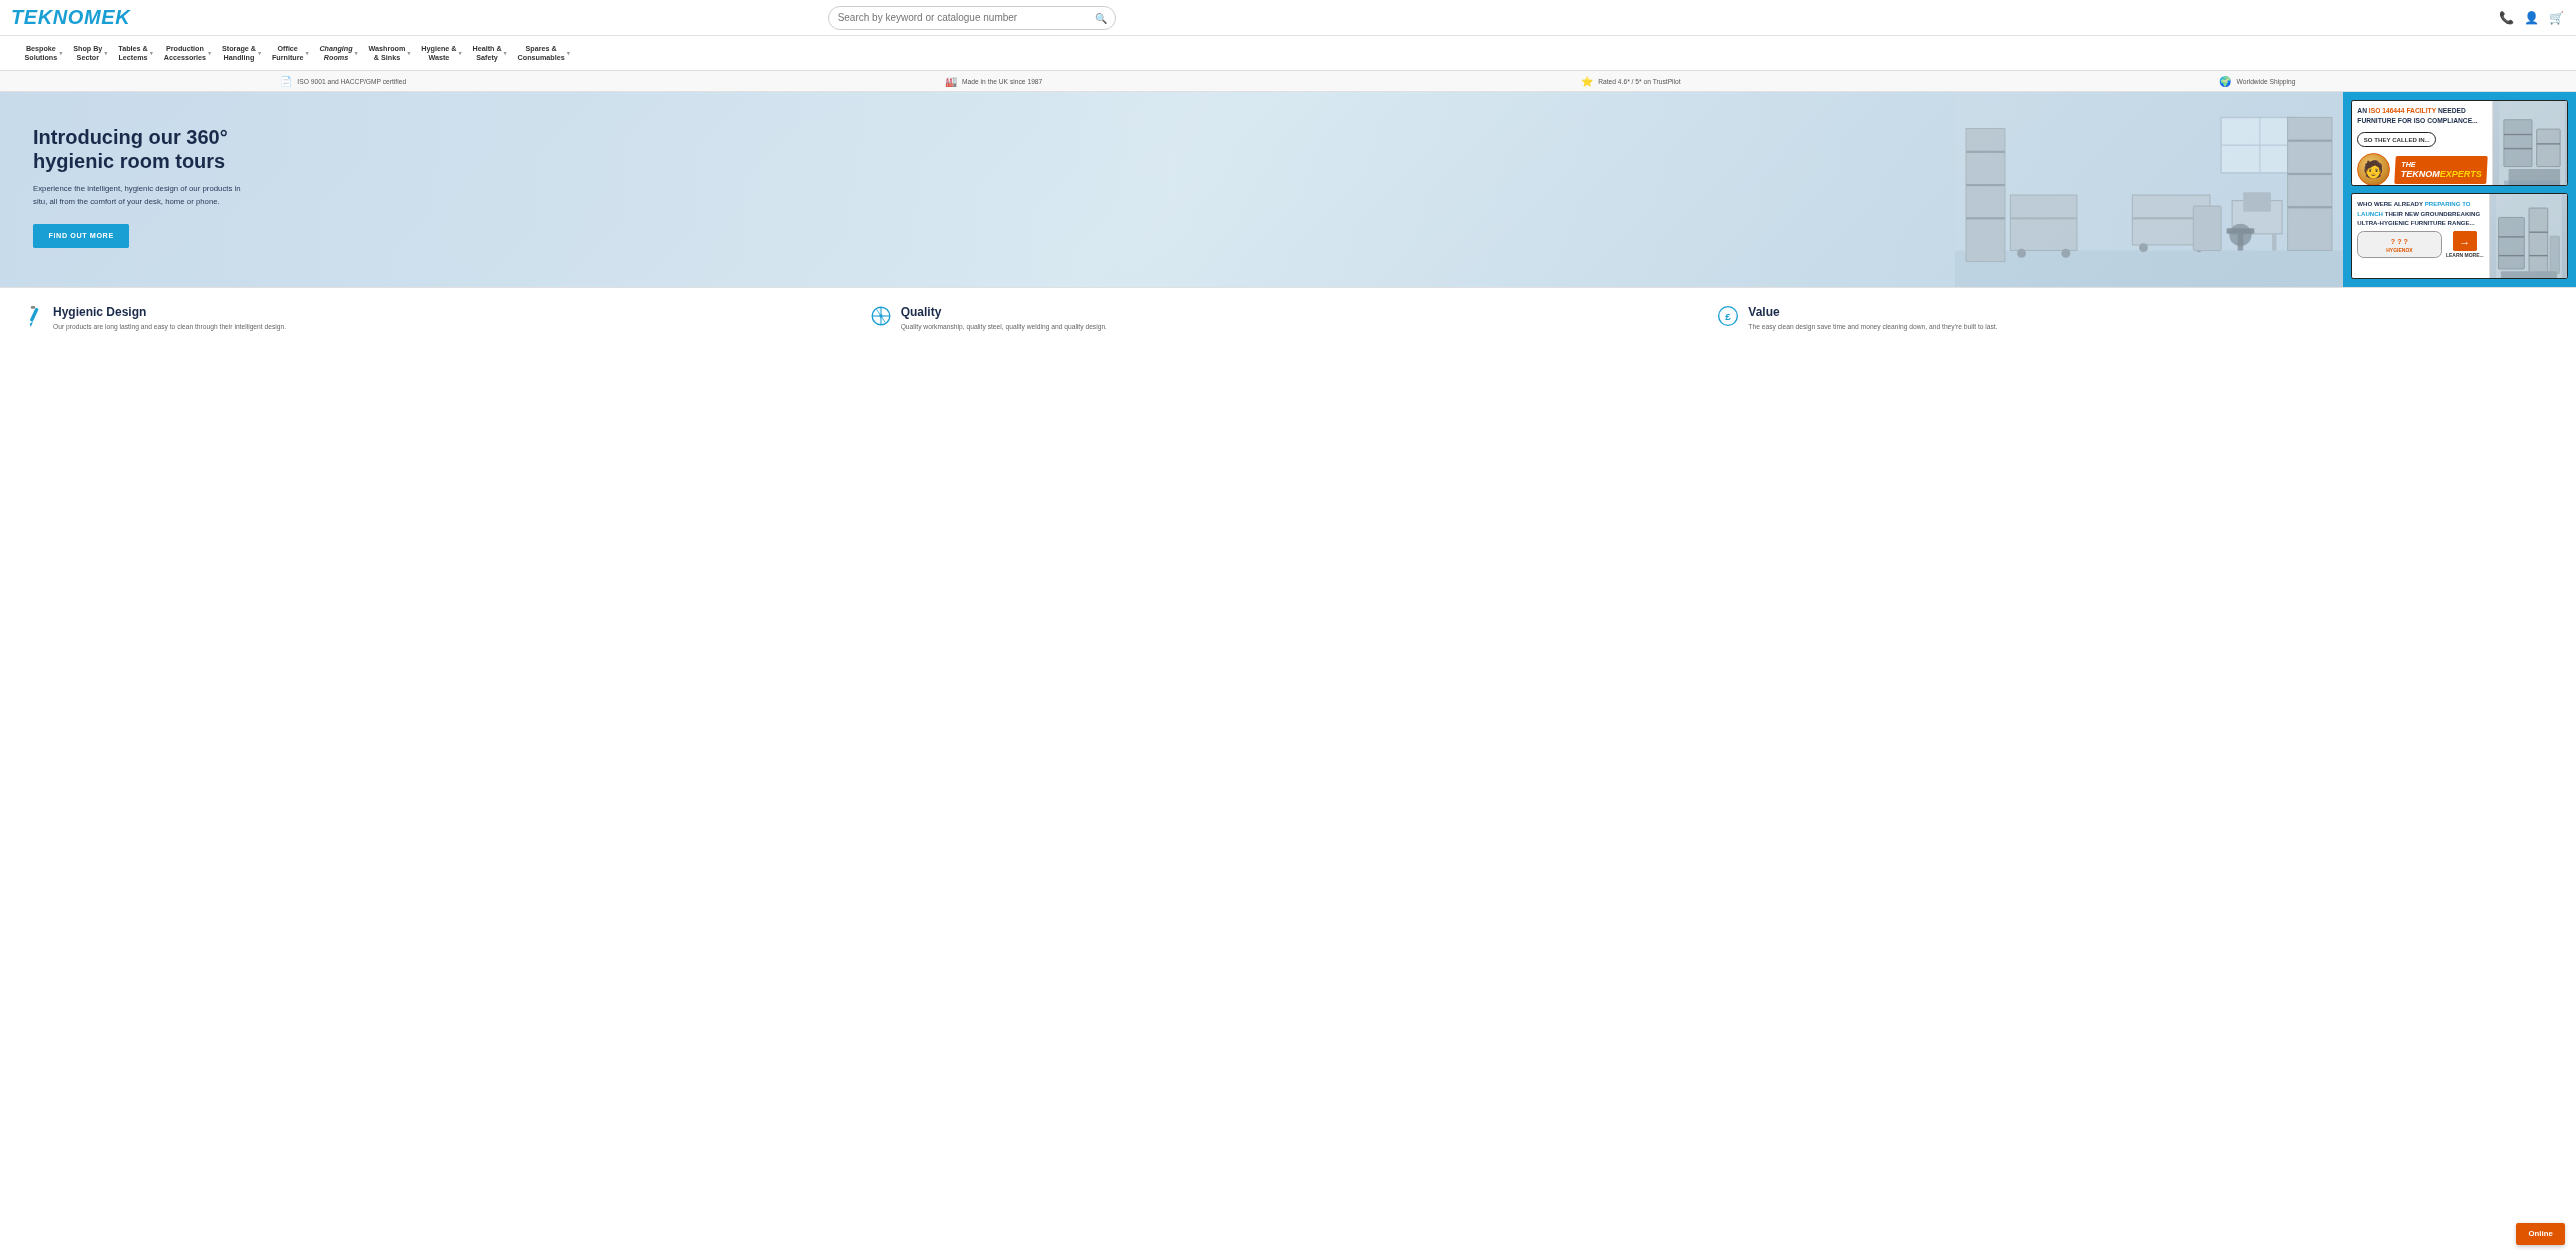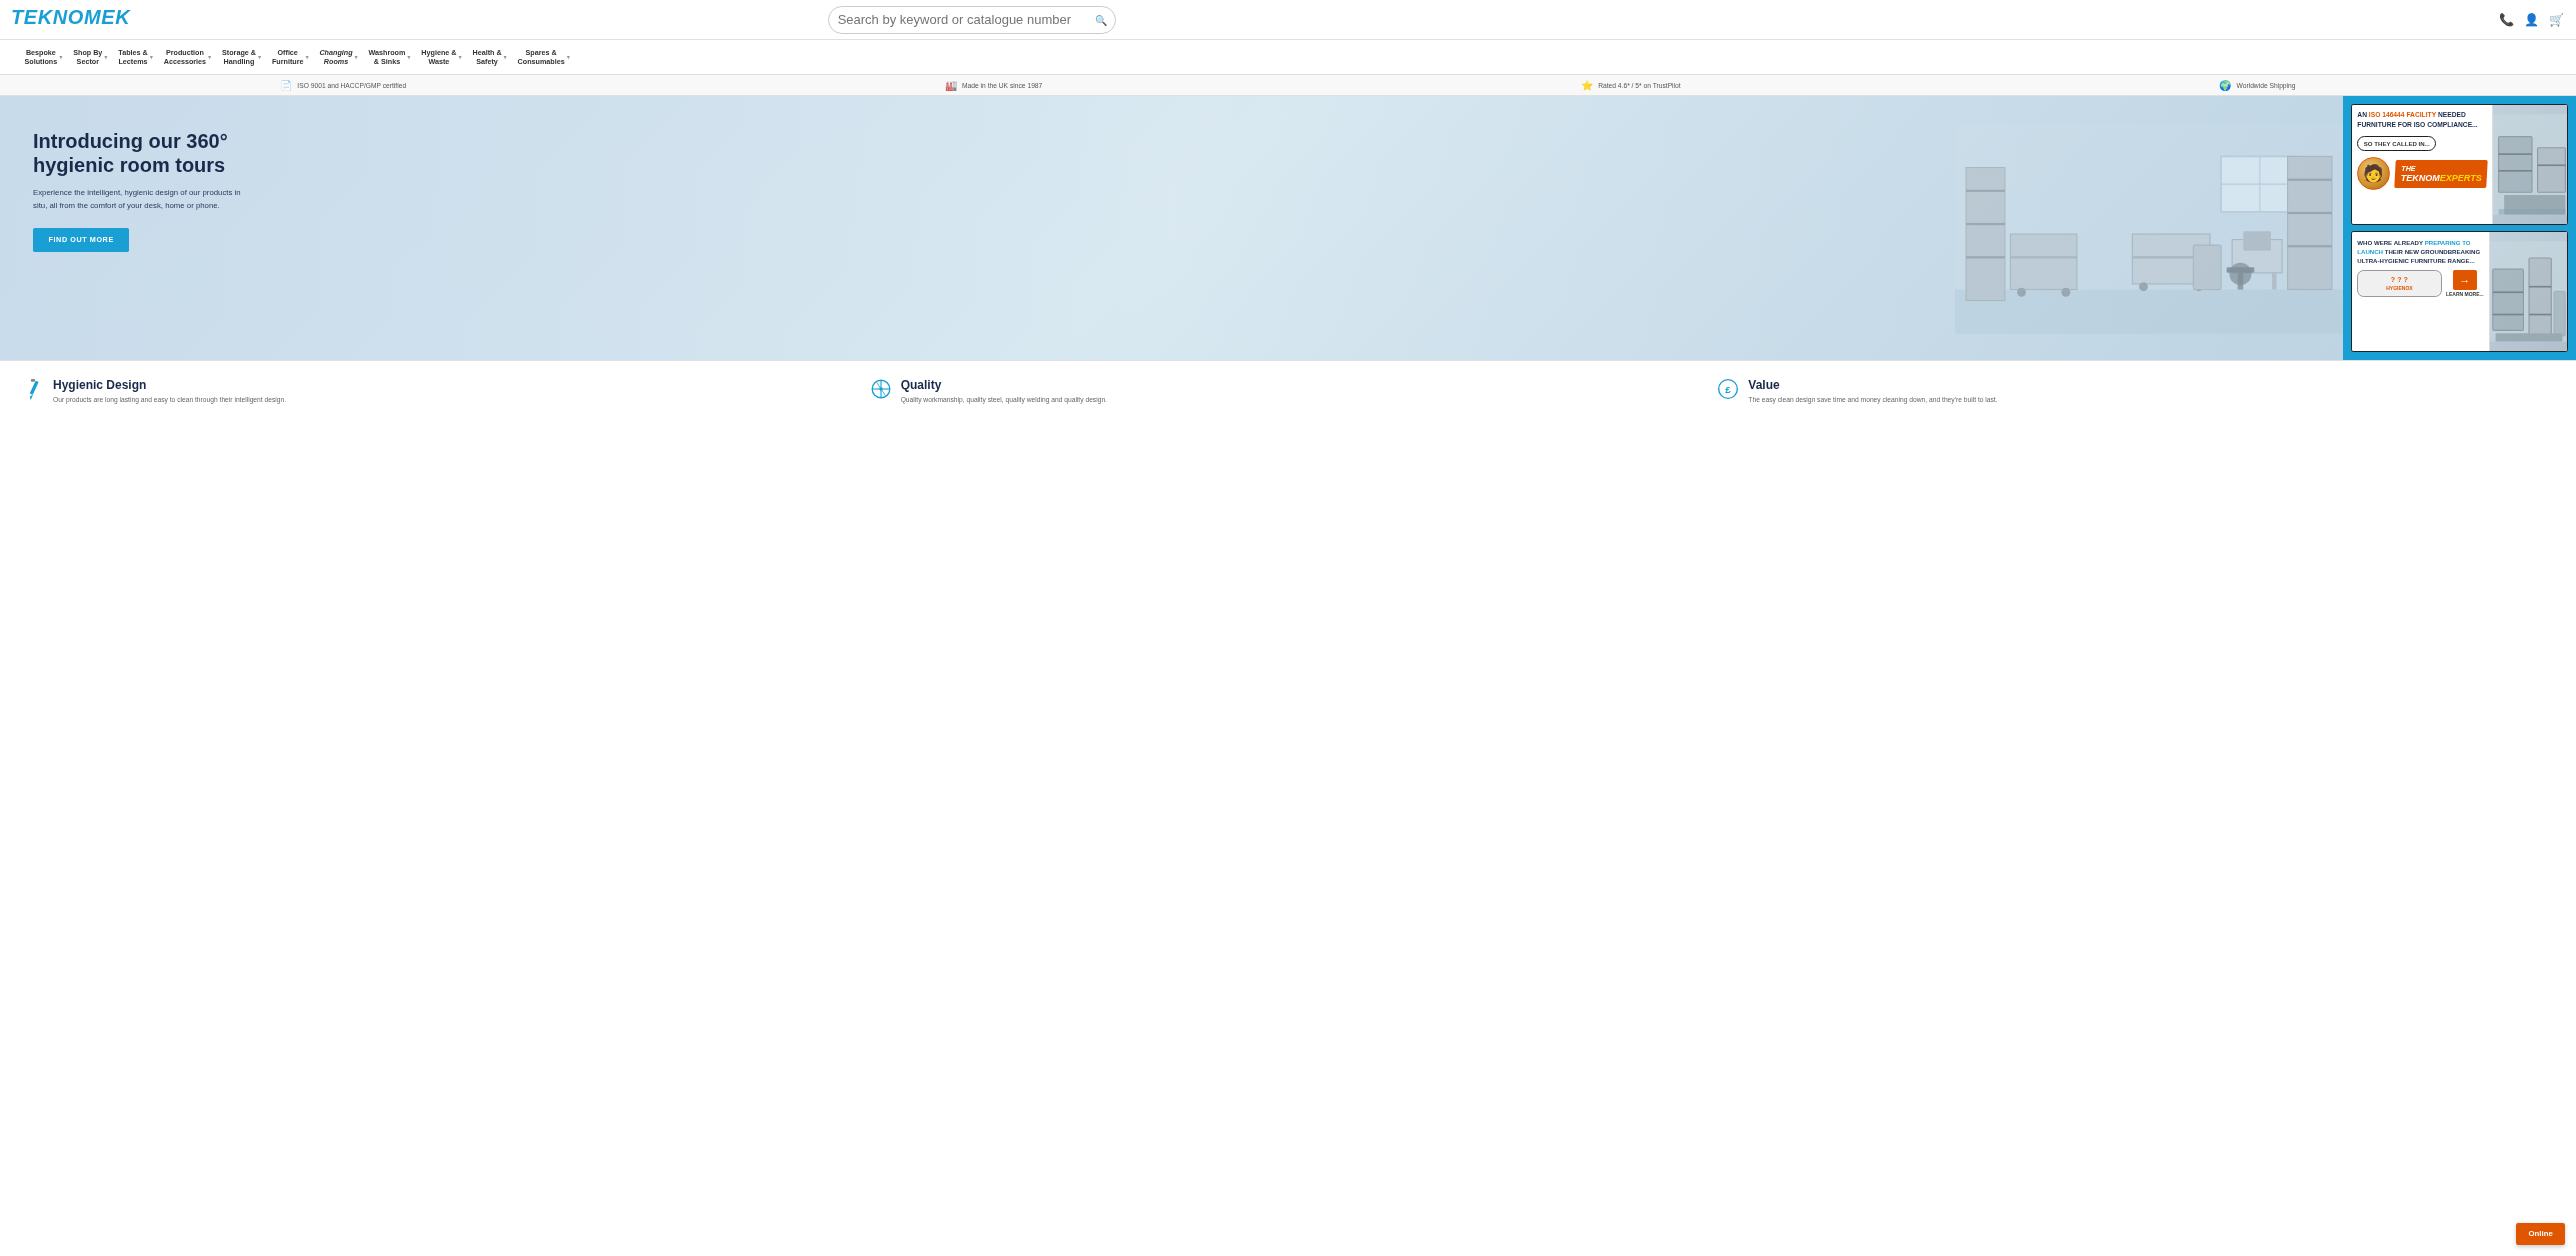--- a/index.html
+++ b/index.html
@@ -2,37 +2,37 @@
 <html style="font-size:9px"><head>
   <meta charset="utf-8">
   <style>
     * { margin: 0; padding: 0; box-sizing: border-box; }
     body { font-family: Arial, sans-serif; font-size: 7.8px; color: #333; background: #fff; overflow-x: hidden; }
 
     
     .header { display: flex; padding: 5.5px 11px; background: #fff; border-bottom: 0.6px solid #e0e0e0; gap: 11px; }
     .logo { color: #1a9fd4; font-size: 20px; font-weight: 900; letter-spacing: 0.6px; font-style: italic; flex-shrink: 0; }
     .search-bar { flex: 1; max-width: 288px; margin: 0 auto; position: relative; }
-    .search-bar input { width: 100%; padding: 5.5px 22px 5.5px 9px; border: 0.8px solid #ccc; border-radius: 14px; font-size: 13px; color: #999; outline: none; }
+    .search-bar input { width: 100%; padding: 5.5px 22px 5.5px 9px; border: 0.8px solid #ccc; border-radius: 14px; font-size: 10px; color: #999; outline: none; }
     .search-bar .search-icon { position: absolute; right: 7.8px; top: 50%; transform: translateY(-50%); color: #1a9fd4; font-size: 10px; cursor: pointer; }
     .header-icons { display: flex; align-items: center; gap: 10px; margin-left: auto; }
     .header-icon { color: #1a9fd4; font-size: 12.2px; cursor: pointer; }
 
     
     .nav { display: flex; align-items: center; background: #fff; border-bottom: 1.1px solid #e0e0e0; padding: 0 19px; }
     .nav-item { display: flex; align-items: center; padding: 7.8px 5.5px; font-size: 7.2px; font-weight: 600; color: #333; cursor: pointer; white-space: nowrap; text-align: center; line-height: 1.3; position: relative; }
     .nav-item .arrow { font-size: 5.5px; color: #999; margin-left: 2.2px; }
 
     
     .info-bar { display: flex; align-items: center; justify-content: space-around; background: #f8f8f8; padding: 4.4px 11px; border-bottom: 0.6px solid #e0e0e0; font-size: 6.7px; color: #555; }
     .info-item { display: flex; align-items: center; gap: 4.4px; }
     .info-icon { color: #1a9fd4; font-size: 10px; }
 
     
-    .hero { display: flex; height: 264px; }
+    .hero { display: flex; height: 195px; }
     .hero-left { flex: 1; position: relative; overflow: hidden; background: linear-gradient(135deg, #c8d8e8 0%, #d8e8f0 50%, #b0c8d8 100%); }
     .hero-room-bg { position: absolute; inset: 0; background: linear-gradient(to right, rgba(200,220,235,0.7) 0%, rgba(220,235,245,0.4) 50%, rgba(200,220,235,0.6) 100%); }
     .hero-content { position: absolute; left: 33px; top: 33px; z-index: 2; max-width: 211px; }
     .hero-title { font-size: 20px; font-weight: 900; color: #1a2a4a; line-height: 1.2; margin-bottom: 10px; }
     .hero-subtitle { font-size: 7.8px; color: #2a3a5a; line-height: 1.6; margin-bottom: 15.5px; }
     .hero-btn { background: #1a9fd4; color: #fff; border: none; padding: 7.8px 15.5px; font-size: 7.2px; font-weight: 700; letter-spacing: 0.6px; cursor: pointer; border-radius: 1.7px; }
 
     
     .hero-right { width: 233px; background: #1a9fd4; padding: 7.8px; display: flex; flex-direction: column; gap: 6.7px; flex-shrink: 0; }
     .comic-panel { background: #fff; border: 1.7px solid #222; border-radius: 2.2px; flex: 1; position: relative; overflow: hidden; display: flex; flex-direction: column; }

